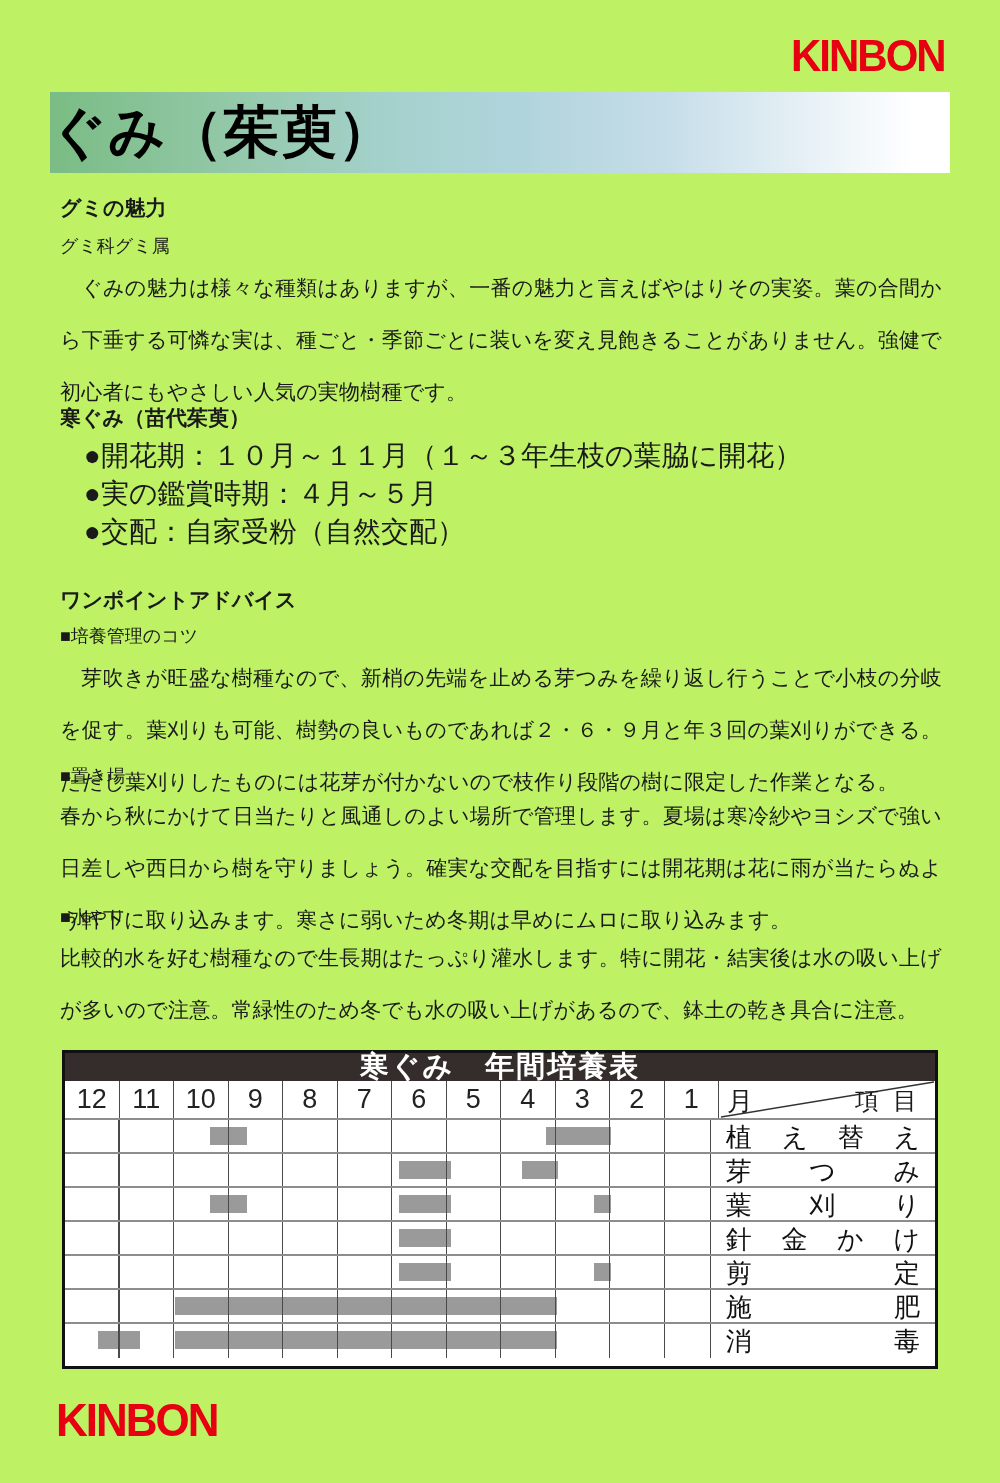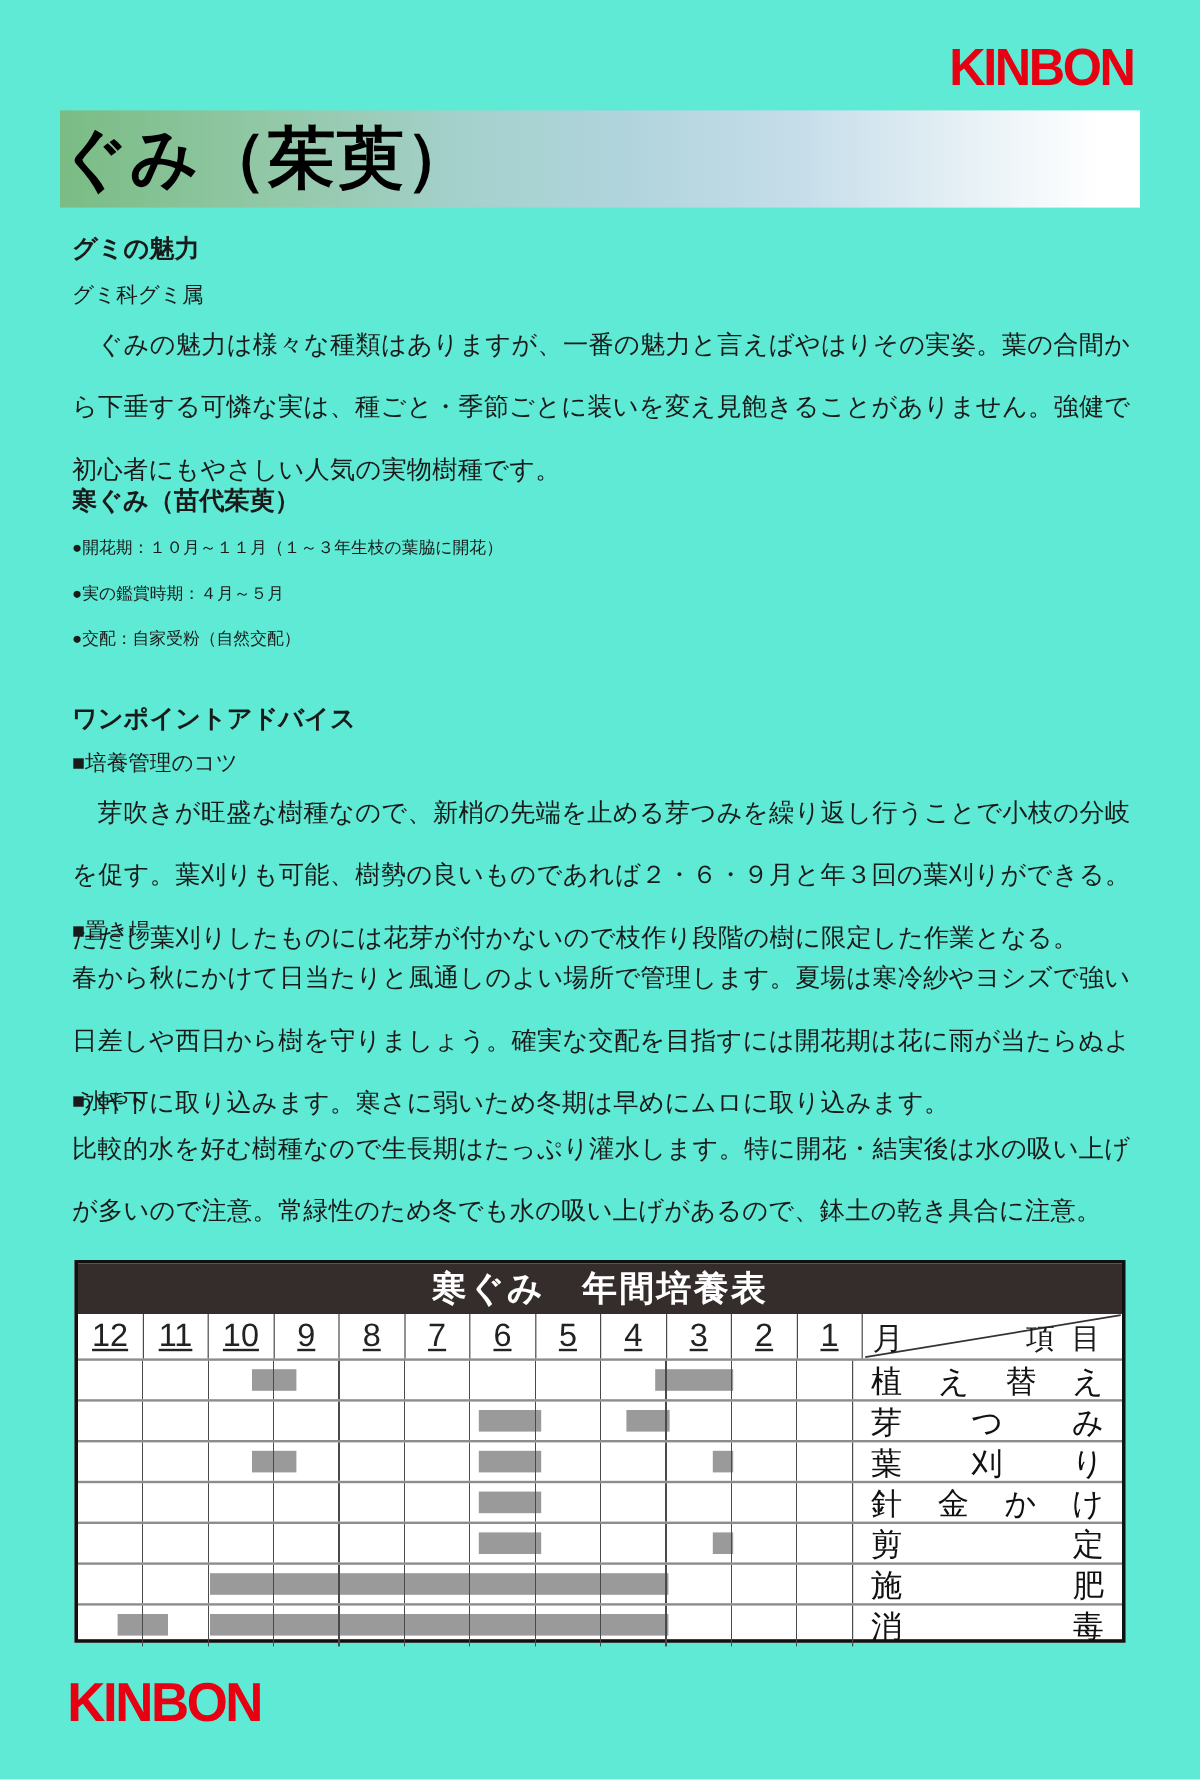--- a/index.html
+++ b/index.html
@@ -1,17 +1,17 @@
 <!DOCTYPE html>
 <html lang="ja"><head>
 <meta charset="utf-8">
 <style>
   html,body{margin:0;padding:0;background:#fff;}
   .page{
-    position:relative;width:1000px;height:1483px;background:#5eead4;
+    position:relative;width:1000px;height:1483px;background:#bef264;
     font-family:"Liberation Sans","DejaVu Sans",sans-serif;color:#1a1a1a;
     overflow:hidden;
   }
   .logo{
     position:absolute;color:#e60012;font-weight:900;
     font-family:"Liberation Sans","DejaVu Sans",sans-serif;
     letter-spacing:-2px;transform:scaleY(1.04);transform-origin:top left;
   }
   .logo-top{top:31px;left:791px;font-size:42px;}
   .logo-bottom{top:1394px;left:56px;font-size:44px;}
@@ -21,38 +21,38 @@
     display:flex;align-items:center;
   }
   .banner-title{
     font-family:"Liberation Serif","DejaVu Serif",serif;
     font-size:56px;font-weight:700;color:#000;letter-spacing:1px;
   }
   .tblock{position:absolute;left:60px;width:882px;}
   .h-bold{font-size:21px;font-weight:700;line-height:24px;}
   .h-plain{font-size:18px;font-weight:400;line-height:24px;}
   .para{font-size:21px;line-height:52px;text-align:justify;letter-spacing:0.2px;}
-  .bullets div{font-size:14px;line-height:38px;}
+  .bullets div{font-size:28px;line-height:38px;margin-left:24px;}
 
   
   .ctable{
     position:absolute;left:62px;top:1050px;width:876px;height:319px;
     border:3px solid #111;box-sizing:border-box;background:#fff;
   }
   .ctable-head{
-    height:42px;background:#342d2b;color:#fff;display:flex;align-items:center;justify-content:center;gap:24px;
+    height:28px;background:#342d2b;color:#fff;display:flex;align-items:center;justify-content:center;gap:24px;
   }
   .ctable-title{
     font-family:"Liberation Serif","DejaVu Serif",serif;font-weight:700;font-size:29px;letter-spacing:2px;
   }
   .ctable-sub{font-size:14.5px;letter-spacing:0.5px;padding-top:8px;}
   .months-row{display:flex;height:39px;border-bottom:2px solid #8d8d8d;box-sizing:border-box;}
   .month-cell{
     width:54.5px;box-sizing:border-box;border-right:1px solid #4a4a4a;
-    display:flex;align-items:center;justify-content:center;font-size:27px;color:#222;text-decoration:underline;
+    display:flex;align-items:center;justify-content:center;font-size:27px;color:#222;
   }
   .corner-cell{position:relative;width:216px;box-sizing:border-box;}
   .corner-cell svg{position:absolute;left:0;top:0;}
   .corner-month{position:absolute;left:8px;top:3px;font-size:26px;}
   .corner-item{position:absolute;right:4px;bottom:1px;font-size:24px;letter-spacing:14px;}
   .drow{display:flex;height:34px;border-bottom:2px solid #8d8d8d;box-sizing:border-box;}
   .drow:last-child{border-bottom:none;}
   .bars-area{position:relative;width:654px;height:100%;}
   .grid-overlay{
     position:absolute;inset:0;z-index:2;pointer-events:none;

